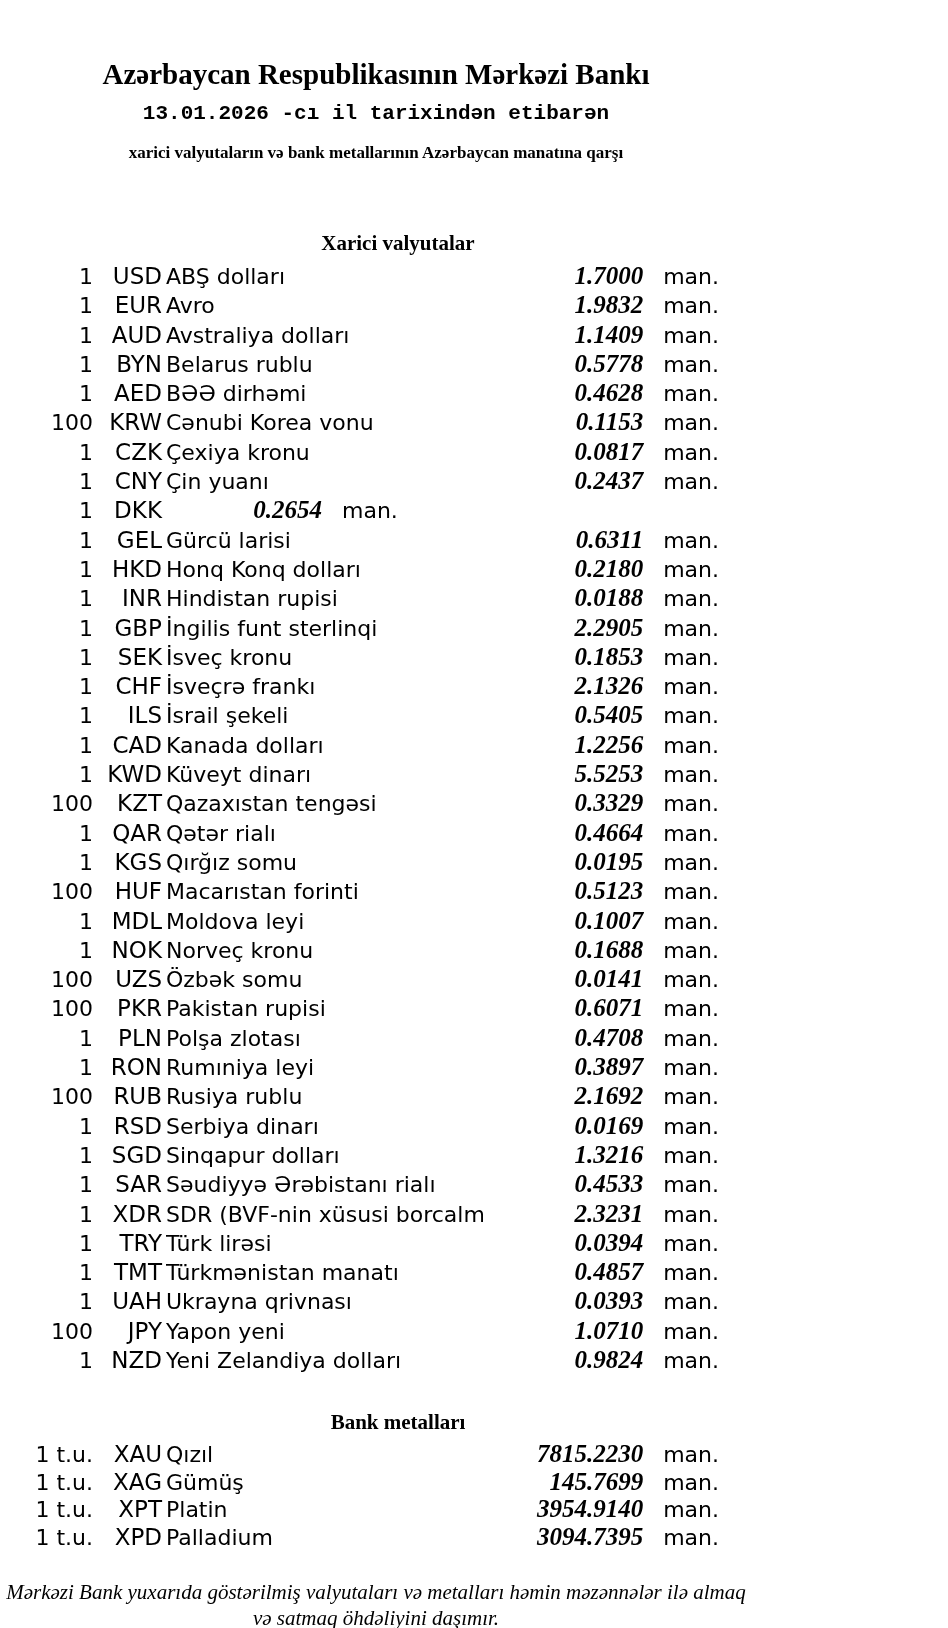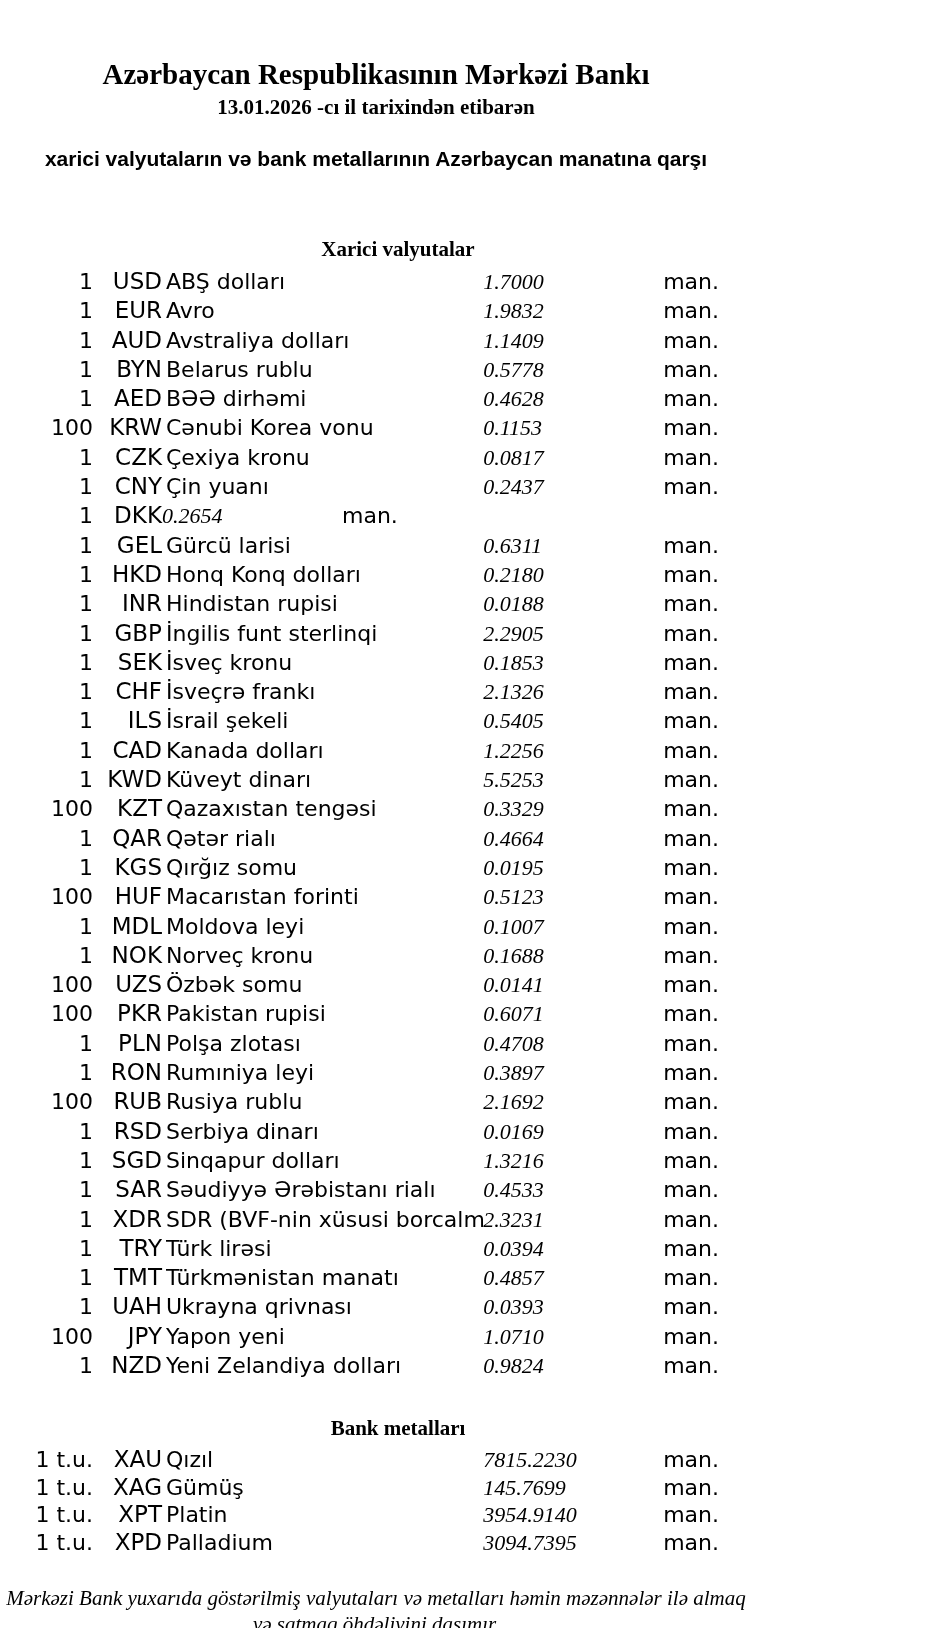--- a/index.html
+++ b/index.html
@@ -15,31 +15,31 @@
   
   .doc-header { text-align: center; }
   .title {
     margin-top: 56px;
     font-family: "Liberation Serif", serif;
     font-weight: bold;
     font-size: 29px;
     line-height: 36px;
   }
   .subtitle1 {
-    margin-top: 2px;
-    font-family: Liberation Serif, serif;
+    margin-top: 8px;
+    font-family: Liberation Mono, monospace;
     font-weight: bold;
     font-size: 21px;
     line-height: 27px;
   }
   .subtitle2 {
-    margin-top: 24px;
-    font-family: Liberation Sans, sans-serif;
+    margin-top: 12px;
+    font-family: Liberation Serif, serif;
     font-weight: bold;
-    font-size: 21px;
+    font-size: 17px;
     line-height: 27px;
   }
   
   .section-title {
     text-align: center;
     font-family: "Liberation Serif", serif;
     font-weight: bold;
     font-size: 21px;
     line-height: 26px;
     padding-left: 44px;
@@ -68,24 +68,25 @@
   }
   .cell-name {
     flex: 1 1 auto;
     margin-left: 4px;
     text-align: left;
     font-size: 22px;
     overflow: hidden;
   }
   .cell-rate {
     flex: 0 0 160px;
+    text-align: right;
     font-family: "Liberation Serif", serif;
-    font-weight: normal;
+    font-weight: bold;
     font-style: italic;
-    font-size: 22px;
+    font-size: 25px;
   }
   .cell-unit {
     flex: 0 0 52px;
     margin-left: 20px;
     margin-right: 33px;
     text-align: left;
     font-size: 22px;
   }
   
   .disclaimer {

